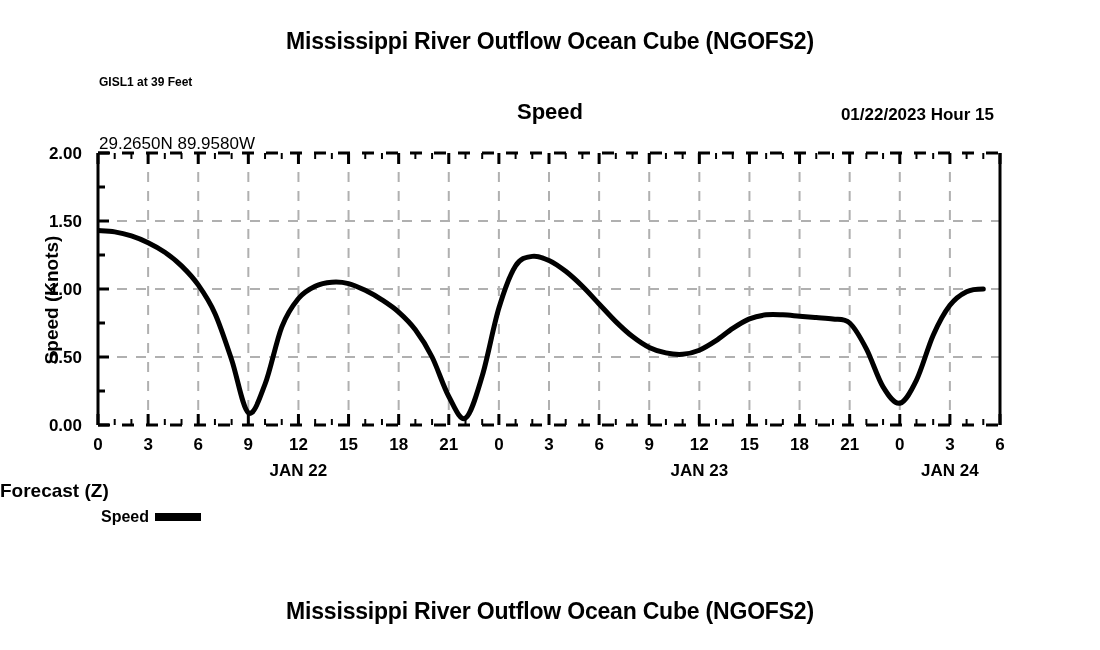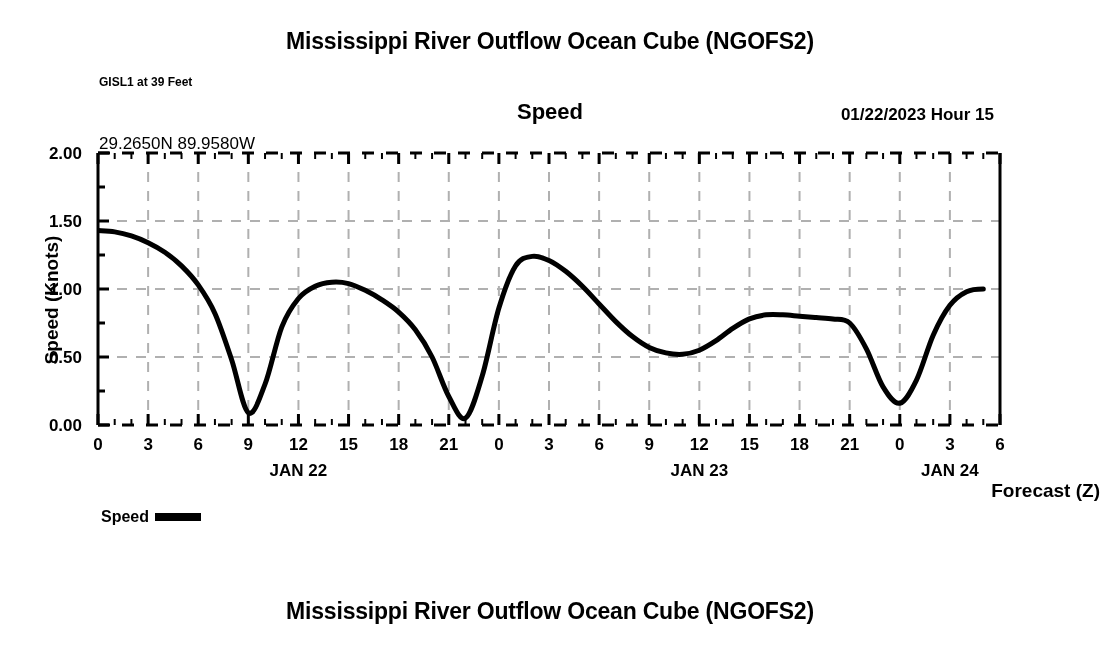--- a/index.html
+++ b/index.html
@@ -99,21 +99,21 @@
   .daylabel {
     font-size: 17px;
     font-weight: bold;
     font-family: "Liberation Sans", sans-serif;
     text-anchor: middle;
   }
 
   .xaxis-title {
     position: absolute;
     left: 0; top: 480px; width: 1100px;
-    text-align: right;
+    text-align: left;
     font-size: 19px;
     font-weight: bold;
   }
 
   
   .legend {
     position: absolute;
     left: 101px; top: 508px;
     display: flex;
     align-items: center;

